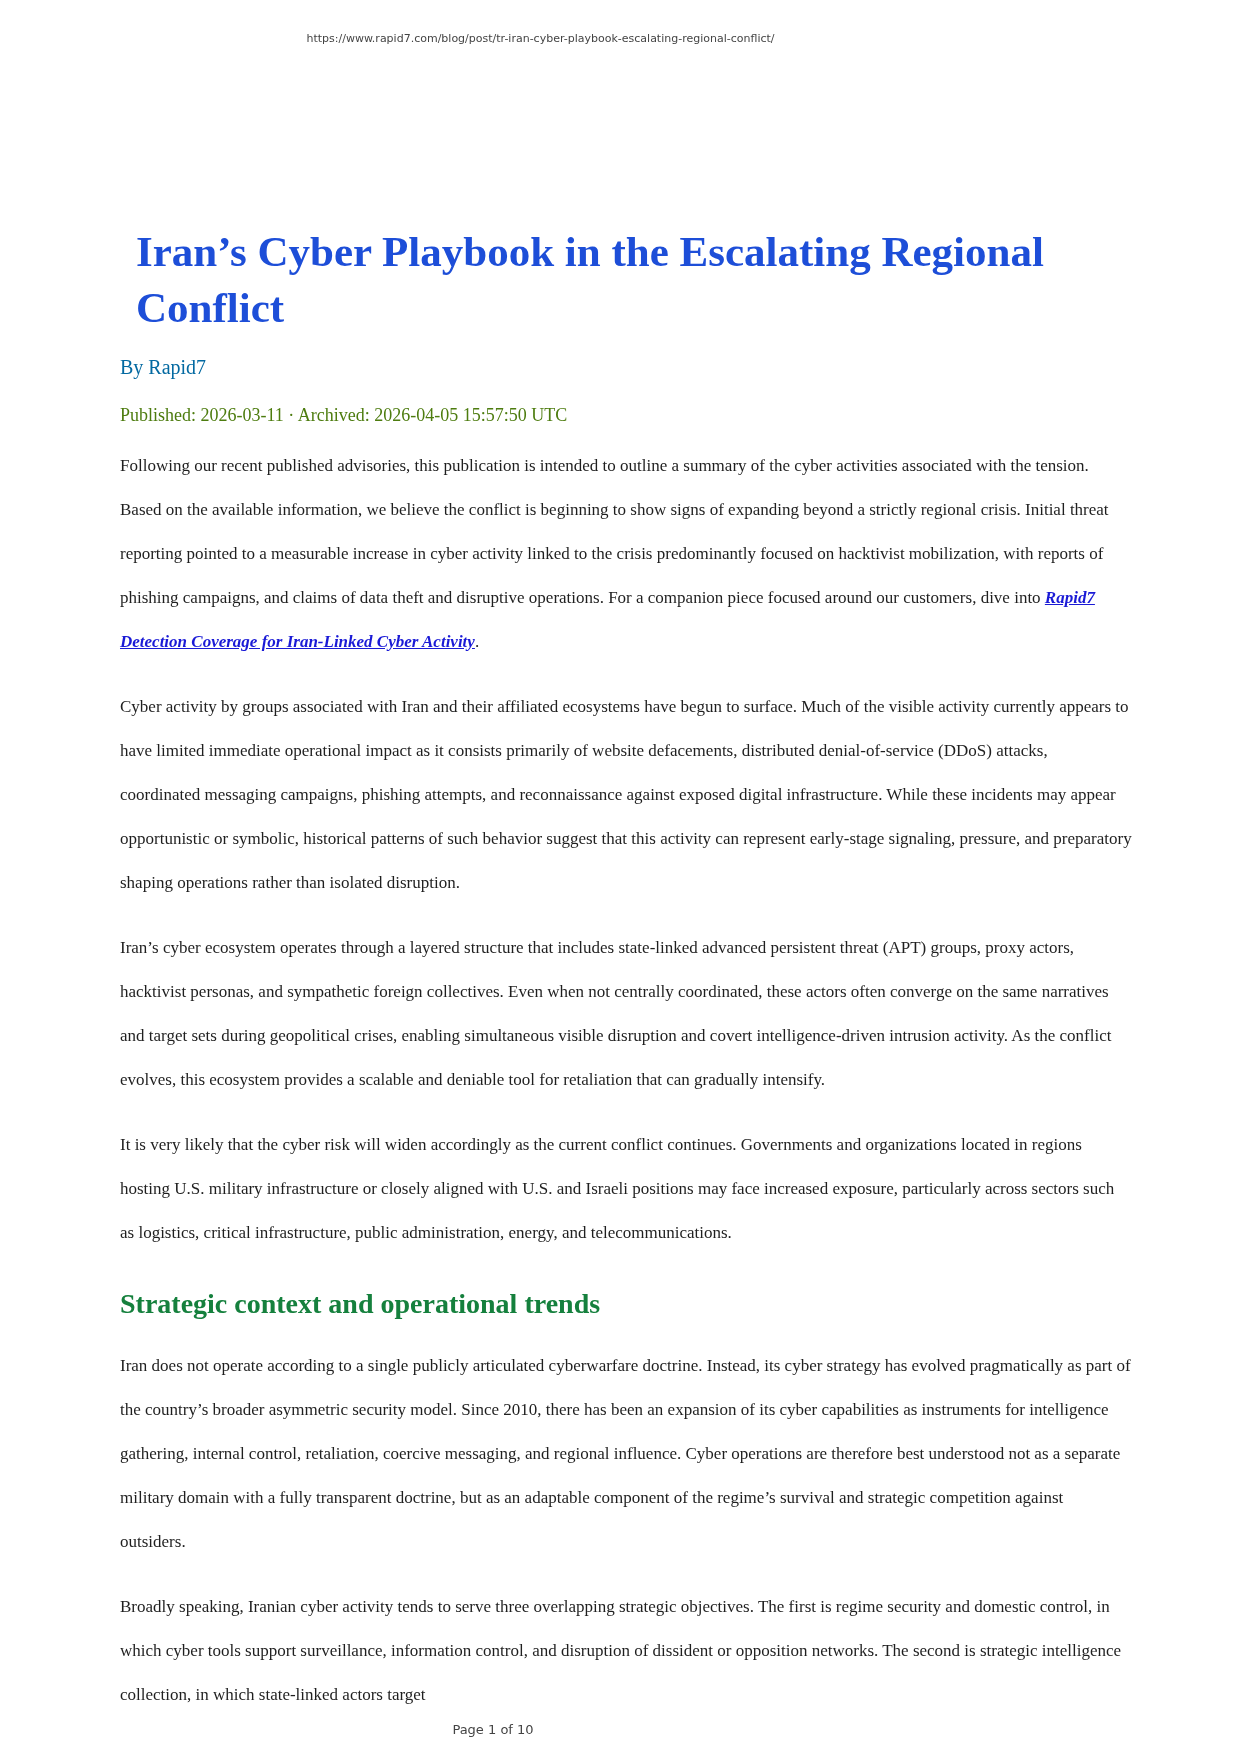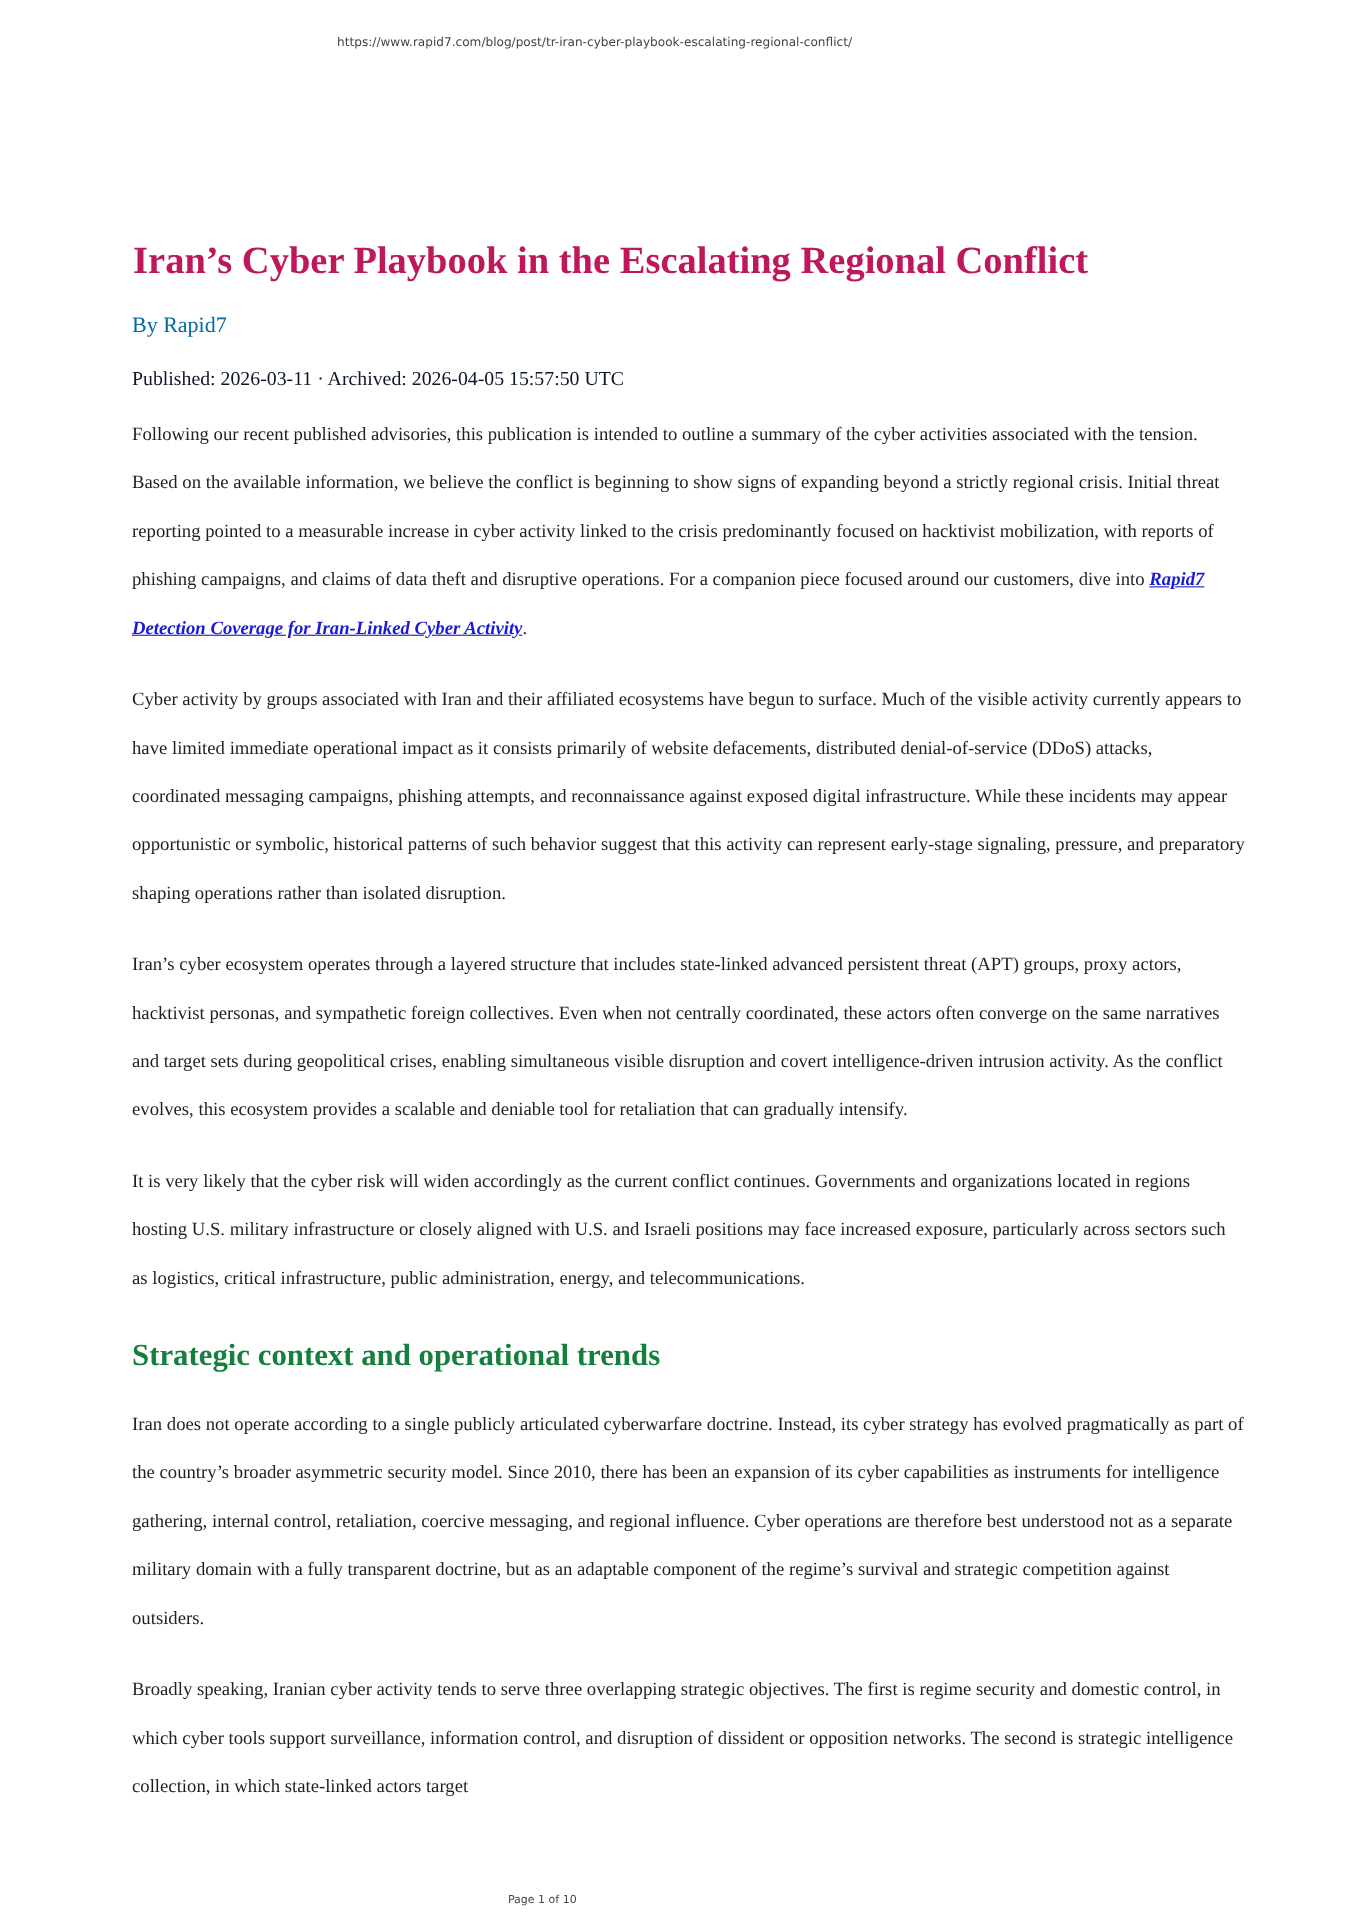--- a/index.html
+++ b/index.html
@@ -6,37 +6,37 @@
   body { width: 1242px; height: 1756px; position: relative; overflow: hidden; }
   .url-header {
     position: absolute; top: 32px; left: 0; width: 1081px; text-align: center;
     font-family: "DejaVu Sans", sans-serif; font-size: 11px; color: #444;
   }
   .content {
     position: absolute; left: 120px; top: 208px; width: 1012px;
     font-family: "Liberation Serif", serif; color: #1f1f1f;
   }
   h1 {
-    font-family: "Liberation Serif", serif; font-weight: bold; font-size: 35px;
-    margin: 1px; line-height: 56px; color: #be185d;
+    font-family: "Liberation Serif", serif; font-weight: bold; font-size: 43px;
+    margin: 16px; line-height: 56px; color: #1d4ed8;
   }
   .byline { font-size: 20px; color: #0369a1; margin-top: 18px; line-height: 26px; }
-  .meta { font-size: 18px; color: #0f172a; margin-top: 23px; line-height: 24px; }
+  .meta { font-size: 18px; color: #4d7c0f; margin-top: 23px; line-height: 24px; }
   p {
     font-size: 17px; line-height: 44px; margin: 0 0 21px 0; color: #1f1f1f;
   }
   p.first { margin-top: 17px; }
   a.link { color: #1a1ad6; font-style: italic; font-weight: bold; text-decoration: underline; }
   h2 {
     font-family: "Liberation Serif", serif; font-weight: bold; font-size: 28px;
     margin: 31px 0 22px 0; line-height: 36px; color: #15803d;
   }
   .footer {
     position: absolute; top: 1722px; left: 0; width: 986px; text-align: center;
-    font-family: "DejaVu Sans", sans-serif; font-size: 10px; color: #444;
+    font-family: "DejaVu Sans", sans-serif; font-size: 13px; color: #444;
   }
 </style>
 </head>
 <body>
 
 <div class="url-header">https://www.rapid7.com/blog/post/tr-iran-cyber-playbook-escalating-regional-conflict/</div>
 
 <div class="content">
   <h1>Iran’s Cyber Playbook in the Escalating Regional Conflict</h1>
   <div class="byline">By Rapid7</div>

